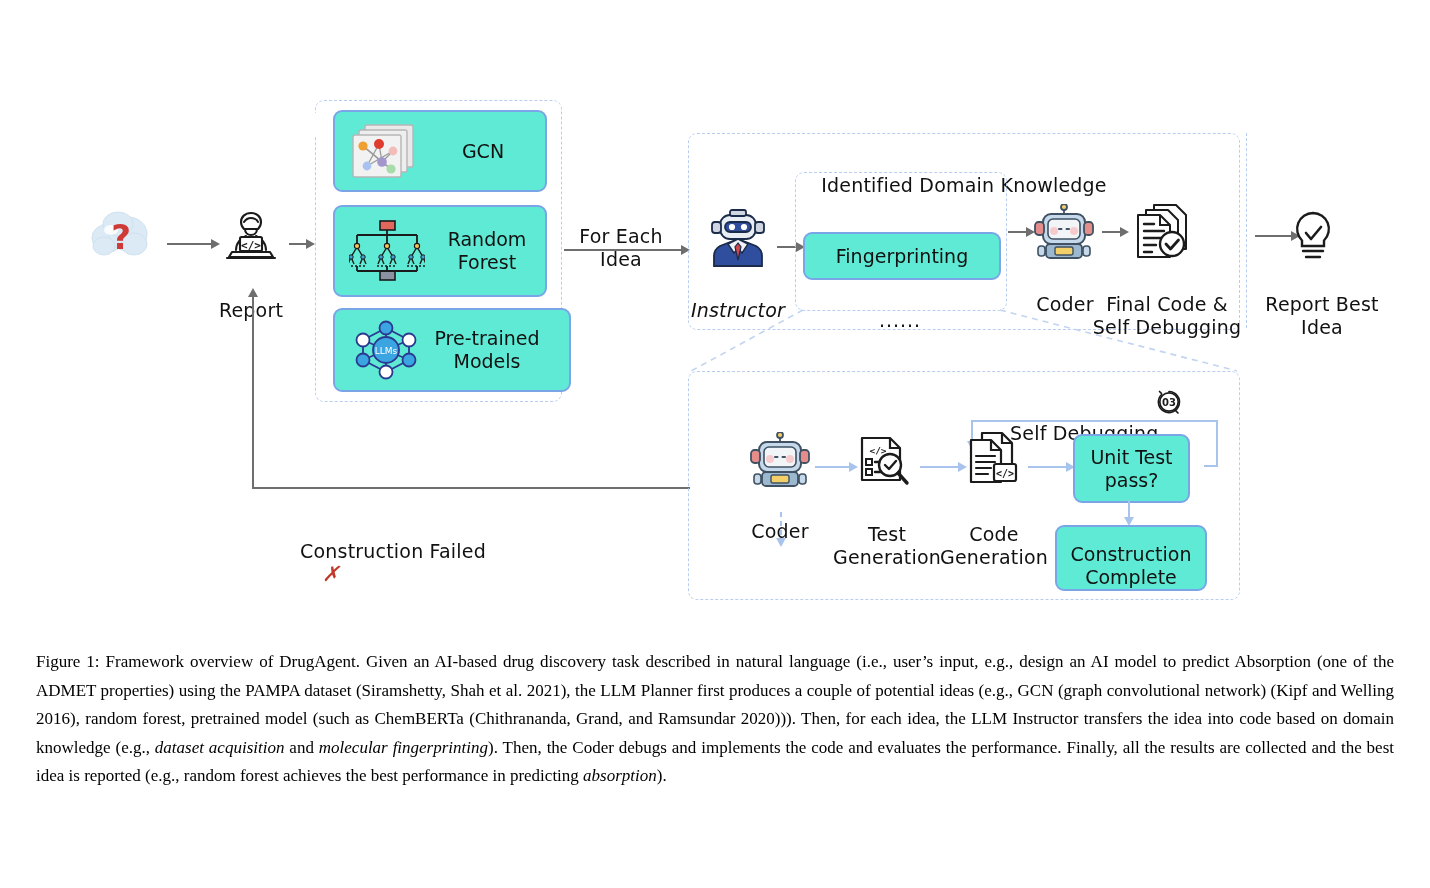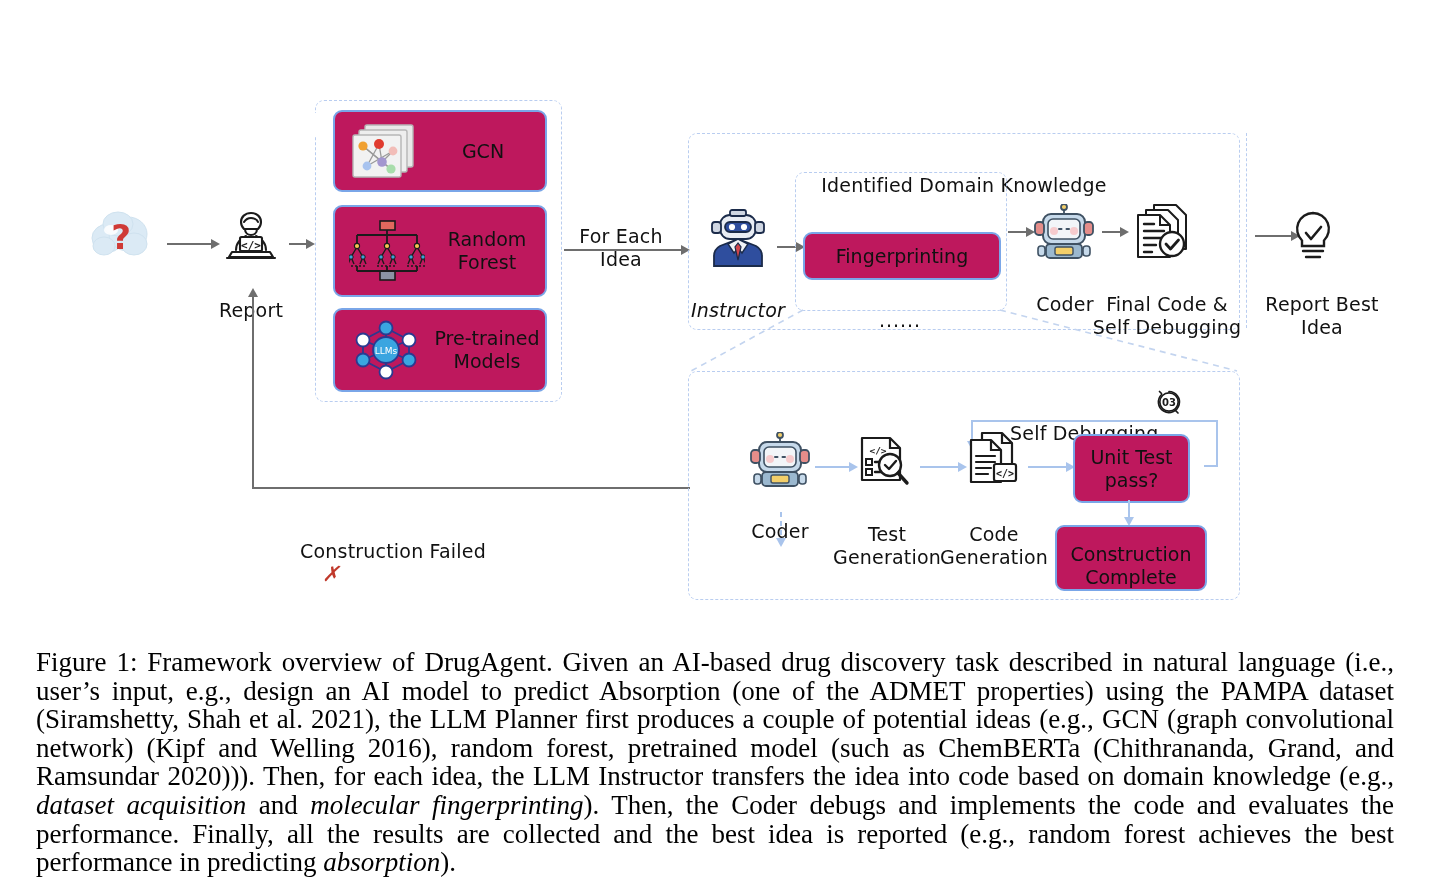--- a/index.html
+++ b/index.html
@@ -16,21 +16,21 @@
     position:absolute;text-align:center;color:#111;
     font-family:"DejaVu Sans",sans-serif;
     font-size:19px;line-height:23px;letter-spacing:.2px;
     white-space:pre-line;
     margin-top:31px;
   }
   .dashpanel{
     position:absolute;border:1.6px dashed #b9cdf0;border-radius:9px;background:transparent;
   }
   .bluebox{
-    position:absolute;border:2px solid #7aa6e8;border-radius:9px;background:#be185d;
+    position:absolute;border:2px solid #7aa6e8;border-radius:9px;background:#5eead4;
     display:flex;align-items:center;
   }
   .boxlabel{
     position:absolute;display:flex;align-items:center;justify-content:center;
     text-align:center;color:#111;font-size:19px;line-height:23px;
     font-family:"DejaVu Sans",sans-serif;white-space:pre-line;
   }
   .gline{position:absolute;background:#6e6e6e;}
   .bline{position:absolute;background:#a9c4ec;}
 
@@ -38,21 +38,21 @@
   .ah-r{width:0;height:0;border-top:5px solid transparent;border-bottom:5px solid transparent;border-left:9px solid #6e6e6e;position:absolute;}
   .ah-r.blue{border-left-color:#a9c4ec;}
   .ah-u{width:0;height:0;border-left:5px solid transparent;border-right:5px solid transparent;border-bottom:9px solid #6e6e6e;position:absolute;}
   .ah-d{width:0;height:0;border-left:5px solid transparent;border-right:5px solid transparent;border-top:9px solid #6e6e6e;position:absolute;}
   .ah-d.blue{border-top-color:#a9c4ec;}
 
   
   #caption{
     position:absolute;left:36px;top:648px;width:1358px;
     font-family:"Liberation Serif","DejaVu Serif",serif;
-    font-size:27px;line-height:28.6px;color:#000;text-align:justify;
+    font-size:17px;line-height:28.6px;color:#000;text-align:justify;
     text-align-last:left;
   }
   #caption i{font-style:italic;}
 
   .xmark{color:#c0392b;font-family:"Liberation Serif",serif;font-style:italic;font-size:21px;}
 </style>
 </head>
 <body>
 
 <div id="page">
@@ -117,21 +117,21 @@
           <line x1="-2" y1="47" x2="18" y2="47"></line>
             <line x1="28" y1="47" x2="48" y2="47"></line>
             <line x1="58" y1="47" x2="78" y2="47"></line>
         </g>
       </svg>
     </span>
     <span class="boxlabel" style="left:98px;top:0;width:108px;height:88px;">Random
 Forest</span>
   </div>
 
-  <div class="bluebox" style="left:333px;top:308px;width:210px;height:80px;">
+  <div class="bluebox" style="left:333px;top:308px;width:210px;height:80px;padding-left:24px;">
     <span class="abs" style="left:16px;top:8px;">
       <svg width="70" height="64" viewBox="0 0 70 64">
         <g stroke="#2b3990" stroke-width="1.8" fill="none">
           <line x1="35" y1="10" x2="12" y2="22"></line>
             <line x1="35" y1="10" x2="58" y2="22"></line>
           <line x1="12" y1="22" x2="12" y2="42"></line>
             <line x1="58" y1="22" x2="58" y2="42"></line>
           <line x1="12" y1="42" x2="35" y2="54"></line>
             <line x1="58" y1="42" x2="35" y2="54"></line>
           <line x1="35" y1="10" x2="35" y2="32"></line>

